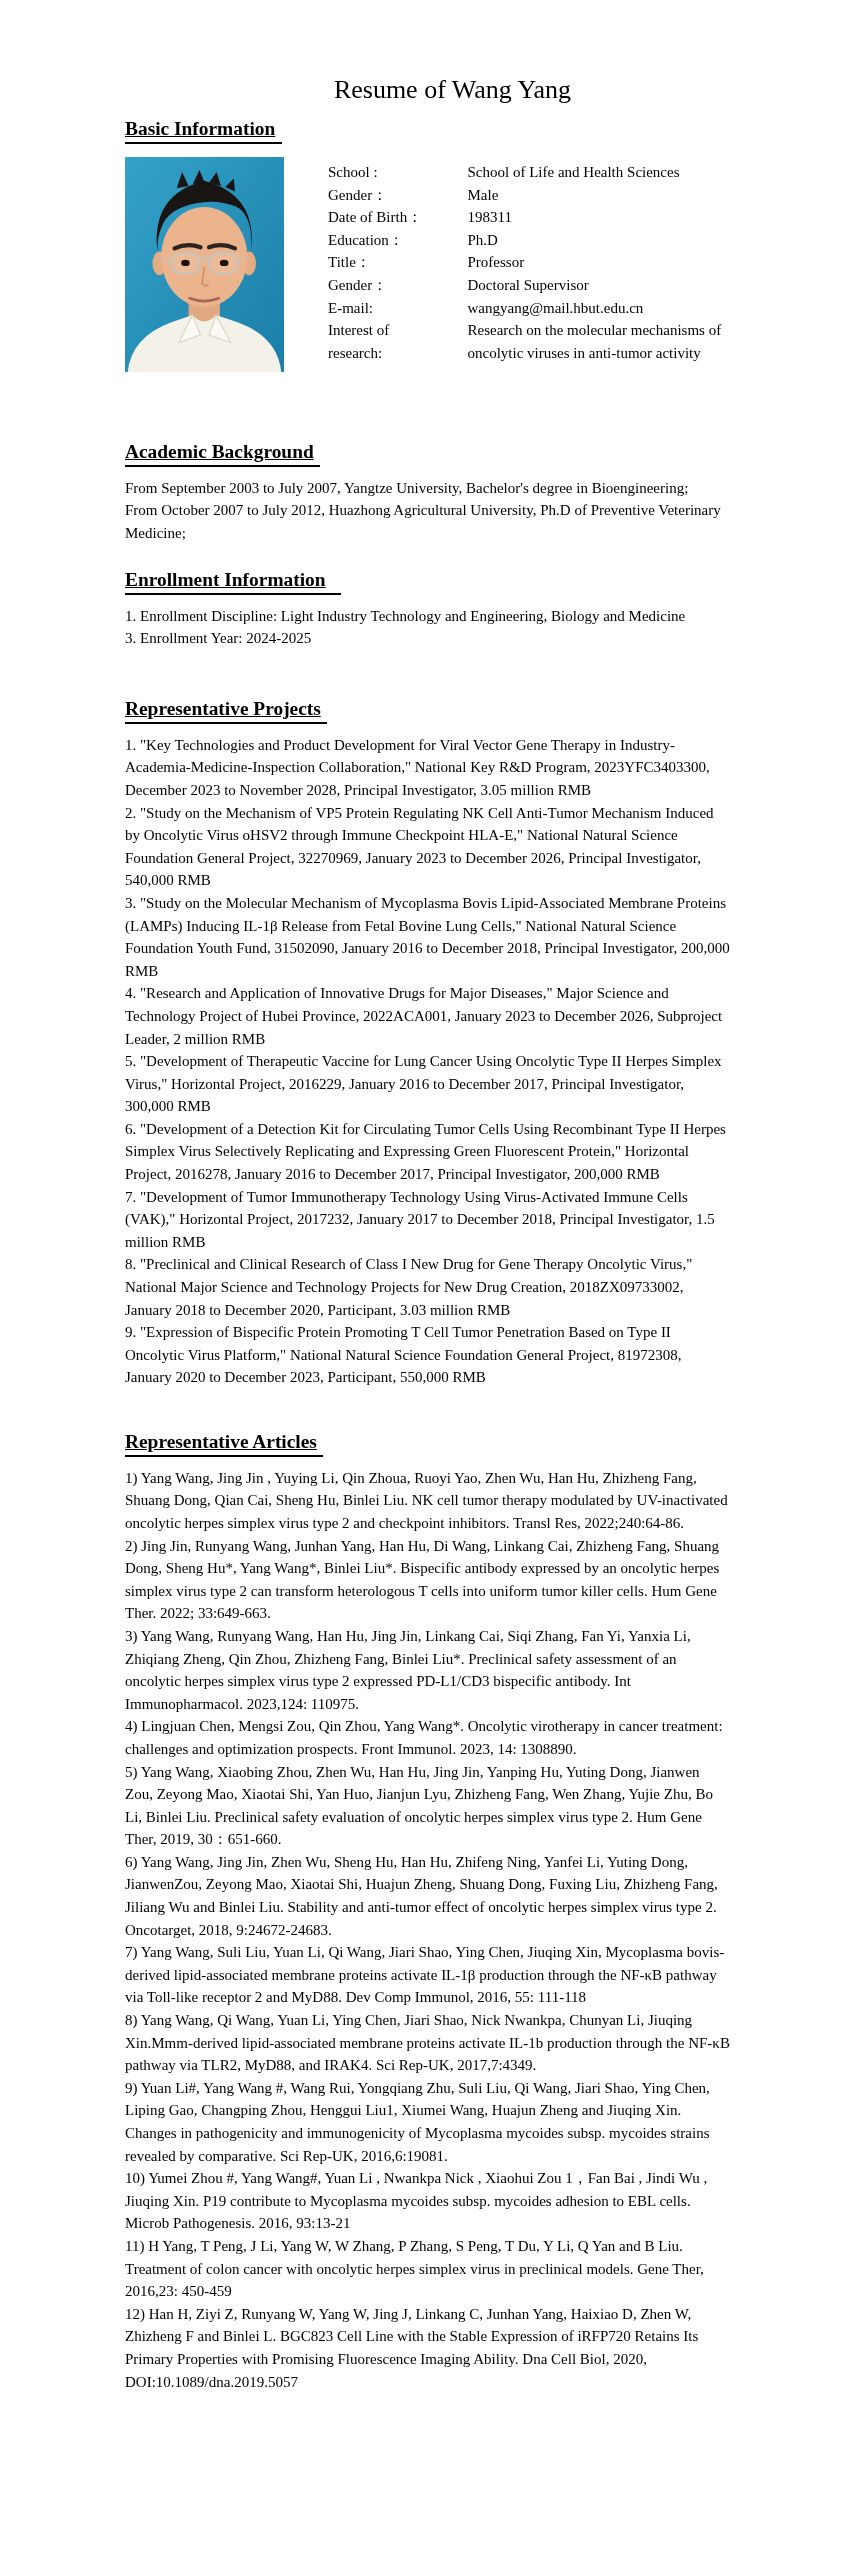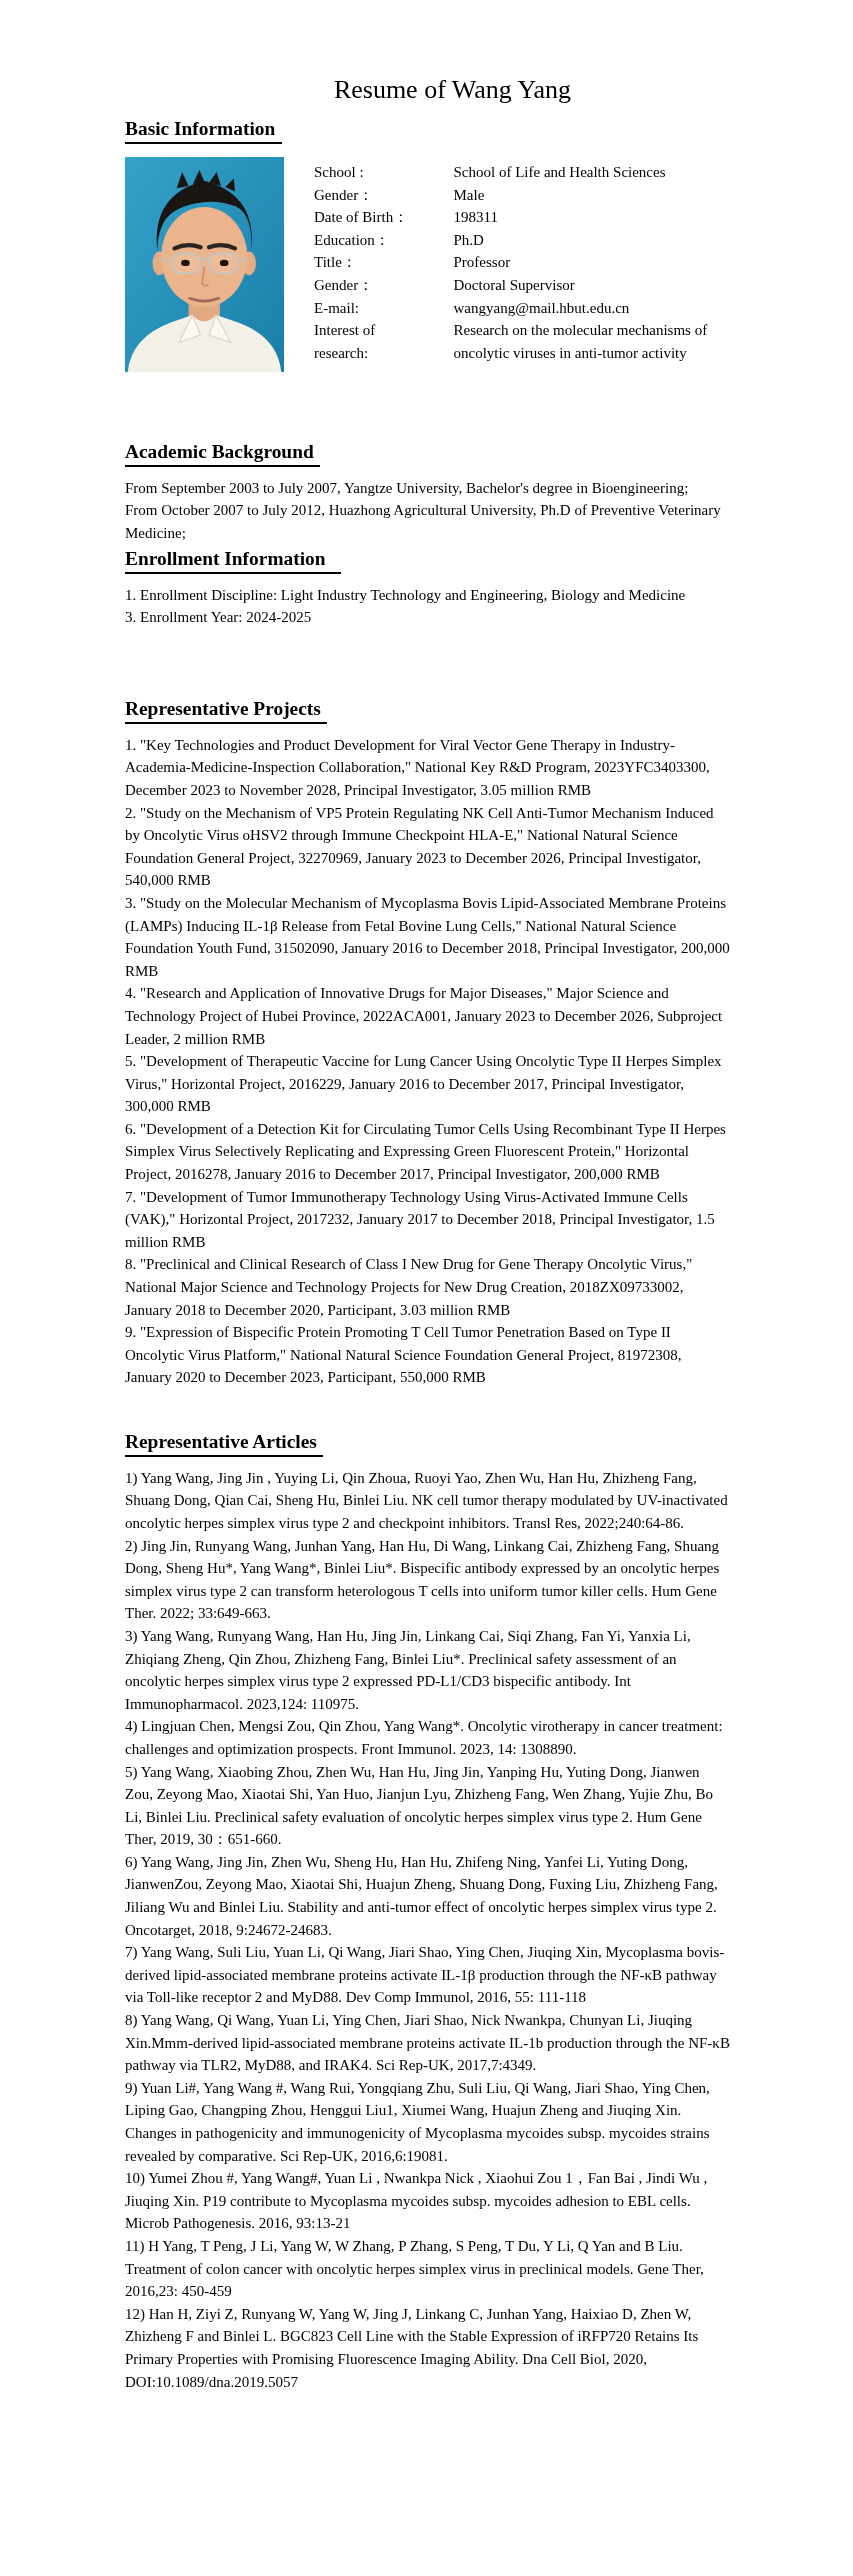--- a/index.html
+++ b/index.html
@@ -14,30 +14,31 @@
   .doc-title{
     position:absolute;left:151px;top:75px;width:603px;
     margin:0;font-size:26px;font-weight:400;text-align:center;line-height:30px;
   }
   .section{position:absolute;left:125px;width:606px;}
   .sec-heading{
     display:inline-block;margin:0;
     font-size:19.4px;font-weight:700;line-height:24px;
     border-bottom:2.2px solid #000;
     padding:0 6.5px 1.1px 0;
+    text-decoration:underline;
   }
   .sec-heading.wide-underline{padding-right:15px;}
   .sec-body{margin-top:9.7px;font-size:15px;line-height:22.6px;}
   .sec-body p{margin:0;}
   
   .photo-frame{position:absolute;left:125px;top:157px;width:159px;height:215px;}
   .photo-frame svg{display:block;width:100%;height:100%;}
   
   .info-table{
-    position:absolute;left:314px;top:161px;width:409px;
+    position:absolute;left:328px;top:161px;width:409px;
     font-size:15px;line-height:22.6px;
   }
   .info-row{display:flex;align-items:flex-start;}
   .info-label{width:118px;margin-right:21.5px;flex:0 0 auto;}
   .info-value{flex:1 1 auto;}
 </style>
 </head>
 <body>
 
 <div class="page">
@@ -135,21 +136,21 @@
   <div class="section" style="top:440px;">
     <h2 class="sec-heading">Academic Background</h2>
     <div class="sec-body">
 
         <p>From September 2003 to July 2007, Yangtze University, Bachelor's degree in Bioengineering;</p>
 
         <p>From October 2007 to July 2012, Huazhong Agricultural University, Ph.D of Preventive Veterinary Medicine;</p>
       </div>
   </div>
 
-  <div class="section" style="top:547px;">
+  <div class="section" style="top:568px;">
     <h2 class="sec-heading wide-underline">Enrollment Information</h2>
     <div class="sec-body">
 
         <p>1. Enrollment Discipline: Light Industry Technology and Engineering, Biology and Medicine</p>
 
 
         <p>3. Enrollment Year: 2024-2025</p>
       </div>
   </div>
 

